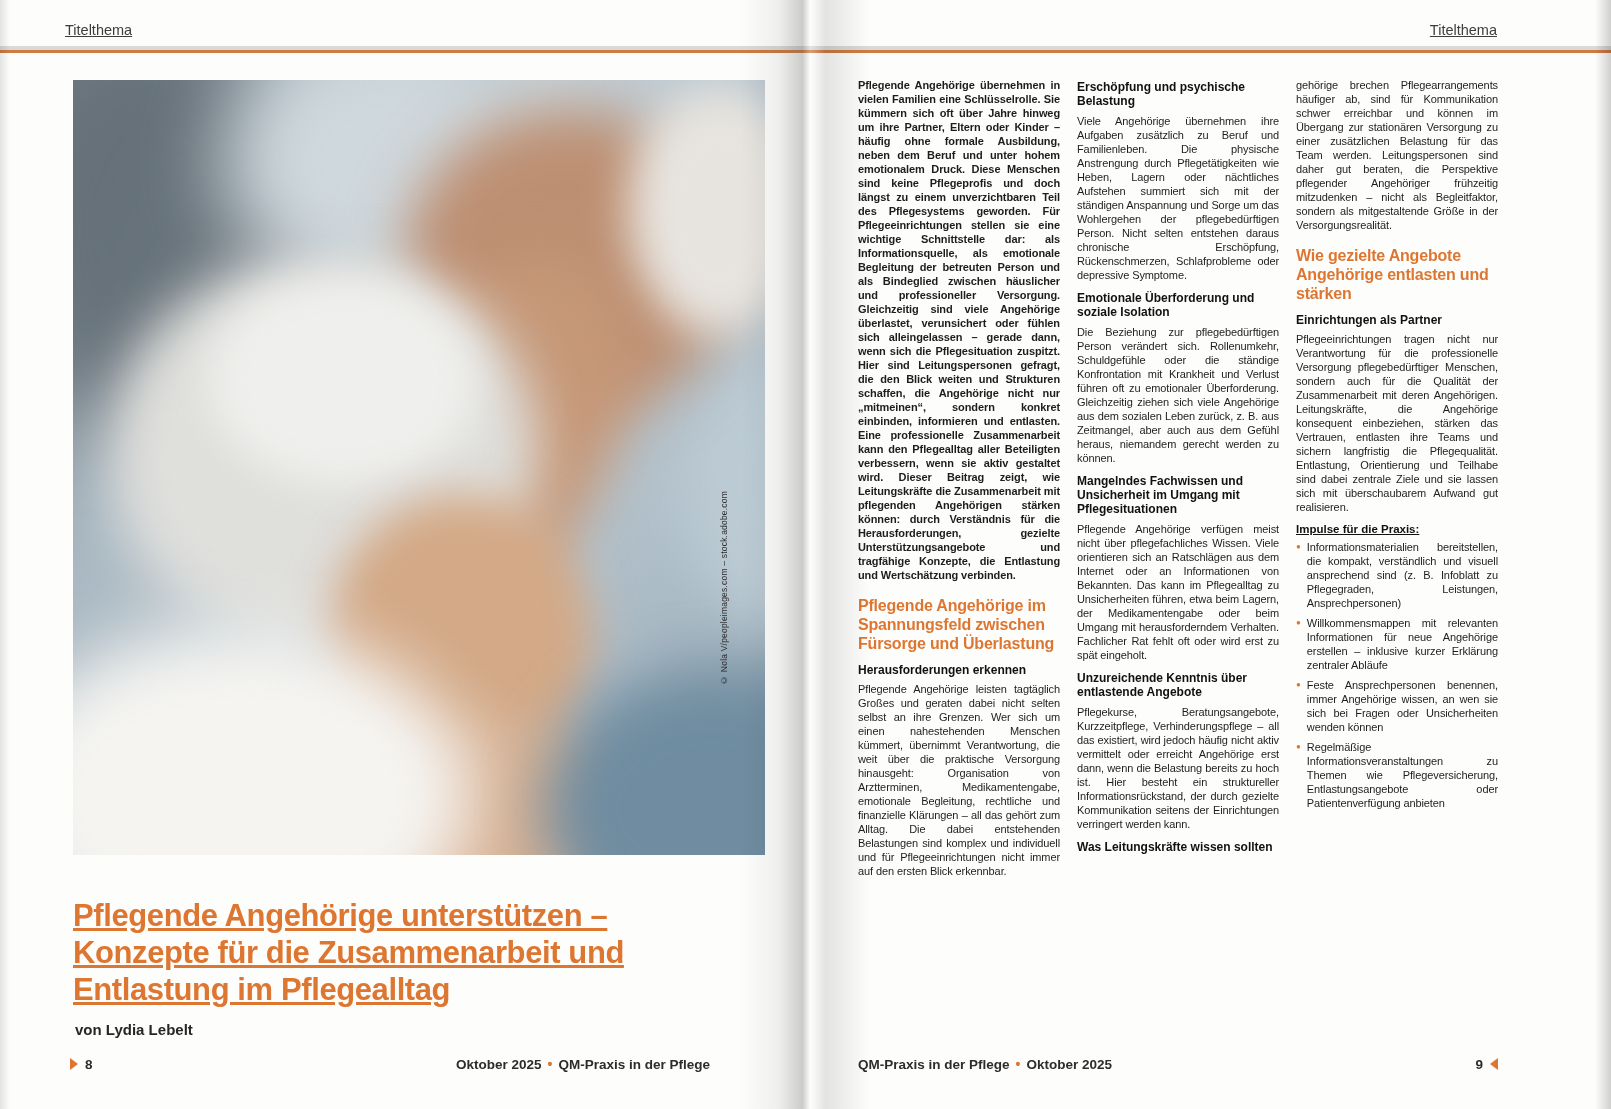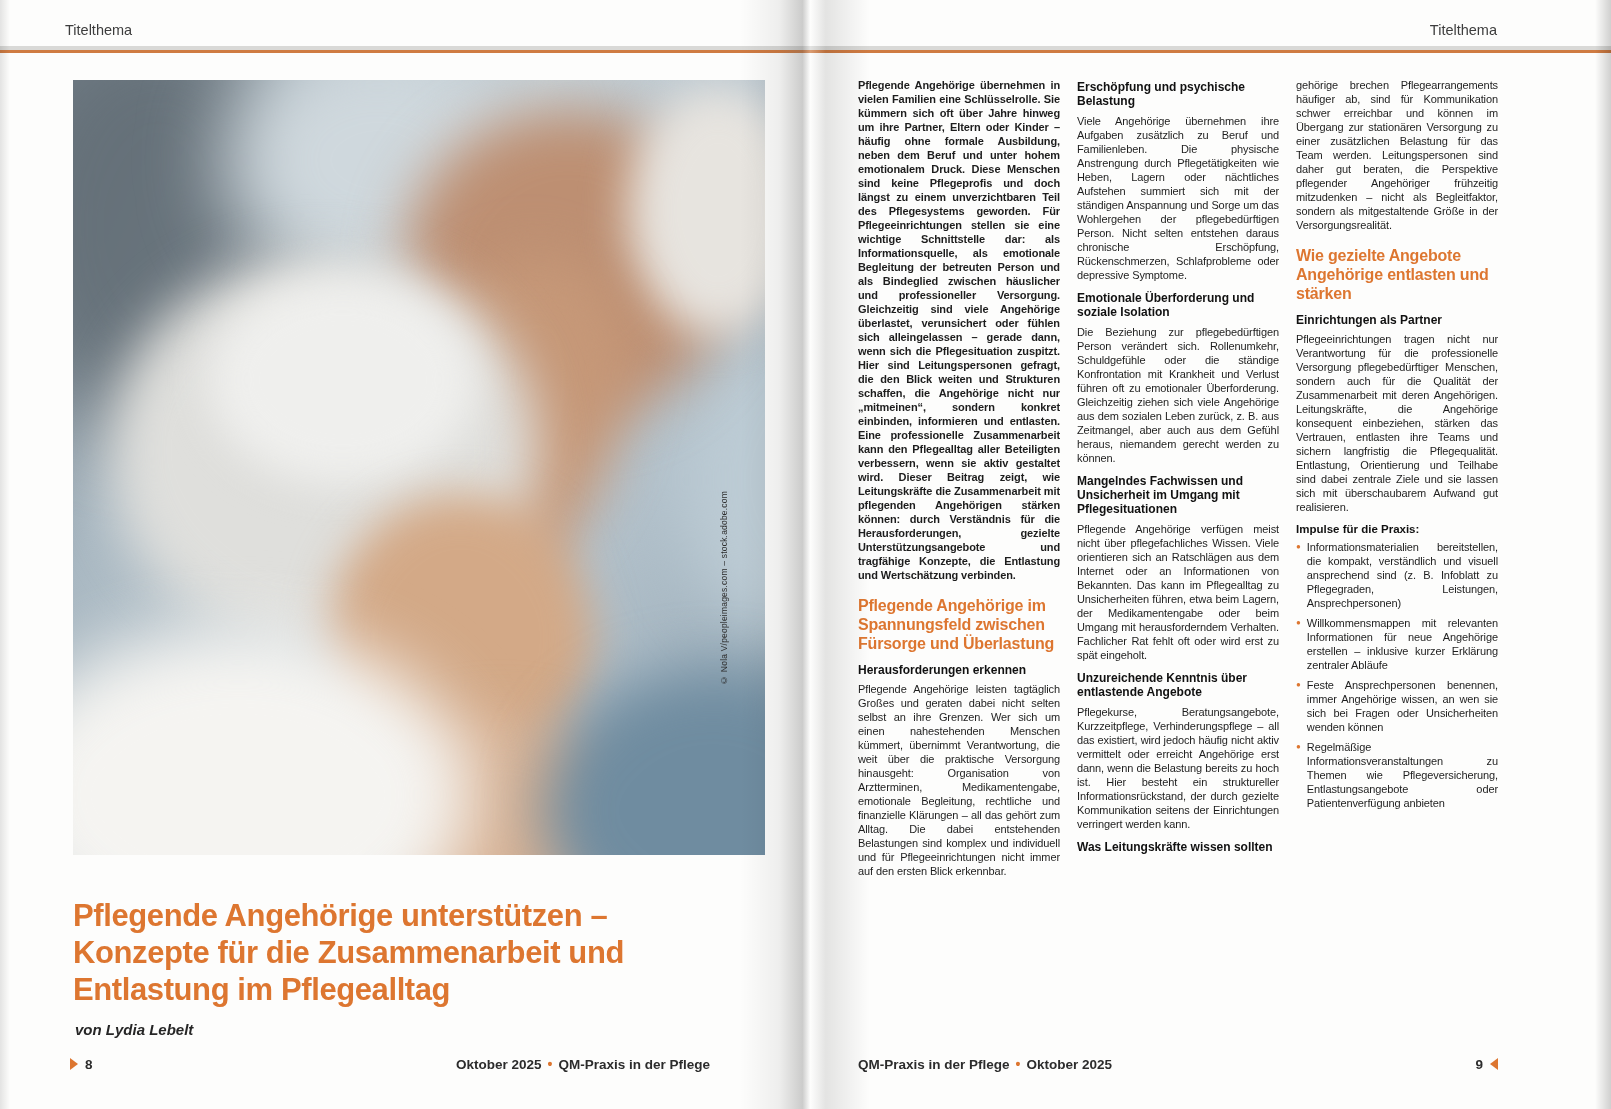--- a/index.html
+++ b/index.html
@@ -12,44 +12,44 @@
     position:absolute; left:740px; top:0; width:130px; height:100%; z-index:6; pointer-events:none;
     background:linear-gradient(90deg, rgba(0,0,0,0) 0%, rgba(0,0,0,0.06) 30%,
       rgba(90,90,90,0.30) 48%, rgba(255,255,255,0.25) 54%, rgba(0,0,0,0.10) 66%, rgba(0,0,0,0) 100%);
   }
   .edge-right { position:absolute; right:0; top:0; width:16px; height:100%; z-index:6; pointer-events:none;
     background:linear-gradient(90deg, rgba(0,0,0,0), rgba(0,0,0,0.18)); }
   .edge-left { position:absolute; left:0; top:0; width:10px; height:100%; z-index:6; pointer-events:none;
     background:linear-gradient(270deg, rgba(0,0,0,0), rgba(0,0,0,0.10)); }
 
   
-  .running-head { position:absolute; top:22px; font-size:14.5px; color:#3d3d3d; z-index:2; }
+  .running-head { position:absolute; top:22px; font-size:14.5px; color:#3d3d3d; z-index:2;text-decoration:underline; }
   .running-head.left { left:65px; }
   .running-head.right { right:114px; }
   .head-rule { position:absolute; left:0; top:46px; width:100%; z-index:1; }
   .head-rule .gray { height:4px; background:#d9d9d7; }
   .head-rule .orange { height:3px; background:#cf7b42; }
 
   
   .photo {
     position:absolute; left:73px; top:80px; width:692px; height:775px; overflow:hidden; z-index:1;
     background:linear-gradient(115deg,#7e8a94 0%,#a9b8c2 22%,#c6d1d7 45%,#b9c6cf 65%,#93a7b4 100%);
   }
   .photo .blob { position:absolute; border-radius:50%; }
   .credit {
     position:absolute; right:36px; bottom:170px; z-index:2;
     writing-mode:vertical-rl; transform:rotate(180deg);
     font-size:8.5px; color:#2c2c2c; letter-spacing:0.2px; white-space:nowrap;
   }
   .article-title {
     position:absolute; left:73px; top:876px; width:590px; z-index:2;
-    color:#dd7630; font-size:31px; font-weight:bold; line-height:1.2; letter-spacing:-0.4px;
+    color:#dd7630; font-size:31px; font-weight:bold; line-height:1.2; letter-spacing:-0.4px;text-decoration:underline;
   }
   .byline { position:absolute; left:75px; top:1021px; z-index:2;
-    font-size:15px; font-weight:bold; font-style:italic; color:#262626; }
+    font-size:15px; font-weight:bold; color:#262626; }
 
   
   .footer { position:absolute; top:1056px; z-index:2; display:flex; justify-content:space-between;
     align-items:center; font-size:13.5px; font-weight:bold; color:#2c2c2c; }
   .footer.fl { left:70px;  width:640px; }
   .footer.fr { left:858px; width:640px; }
   .pagegroup { display:flex; align-items:center; gap:7px; }
   .tri-right { width:0; height:0; border-left:8px solid #dd7630; border-top:6px solid transparent; border-bottom:6px solid transparent; }
   .tri-left  { width:0; height:0; border-right:8px solid #dd7630; border-top:6px solid transparent; border-bottom:6px solid transparent; }
   .sep { color:#dd7630; margin:0 6px; font-size:14px; }
@@ -59,21 +59,21 @@
     display:flex; gap:17px; }
   .col { width:202px; height:962px; overflow:hidden; }
   .col p { margin:0 0 9px; font-size:11px; line-height:14px; text-align:justify;
     letter-spacing:-0.1px; color:#1d1d1d; }
   .col p.lead { font-weight:bold; }
   .col .h2 { color:#dd7630; font-size:16px; font-weight:bold; line-height:1.2;
     margin:14px 0 9px; letter-spacing:-0.2px; }
   .col > .h2:first-child { margin-top:0; }
   .col .h3 { font-size:12px; font-weight:bold; color:#111; line-height:1.2; margin:8px 0 5px; }
   .col > .h3:first-child { margin-top:2px; }
-  .col .h4 { font-size:11.5px; font-weight:bold; color:#111; margin:6px 0 5px; }
+  .col .h4 { font-size:11.5px; font-weight:bold; color:#111; margin:6px 0 5px;text-decoration:underline; }
   .bullet { display:flex; gap:6px; margin:0 0 6px; }
   .bullet .marker { color:#dd7630; font-size:8px; line-height:14px; flex:0 0 auto; }
   .bullet .btext { flex:1; font-size:11px; line-height:14px; text-align:justify; letter-spacing:-0.1px; }
 </style>
 </head>
 <body>
 
 <div class="spread">
 
   <div class="running-head left">Titelthema</div>

